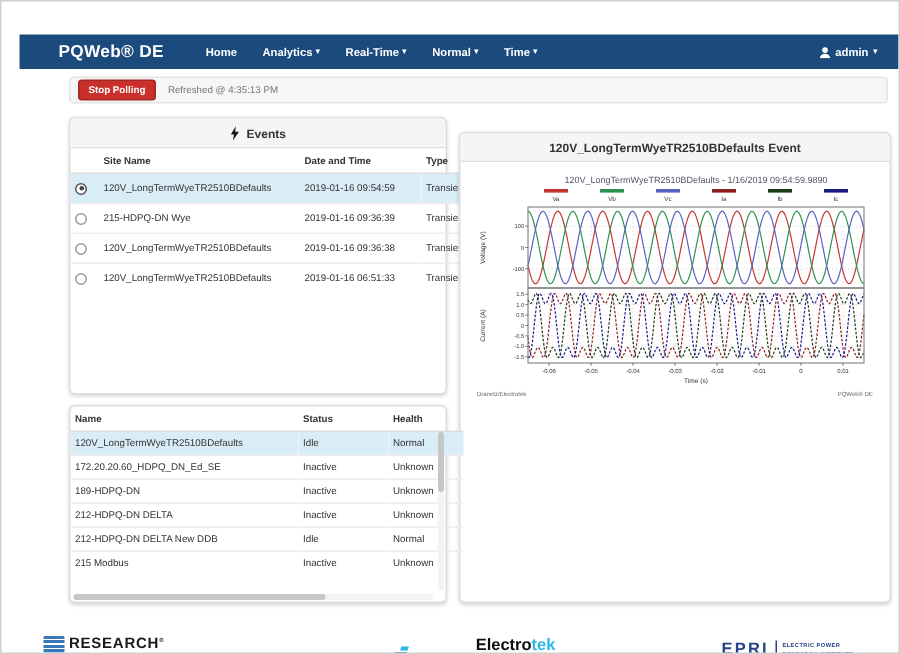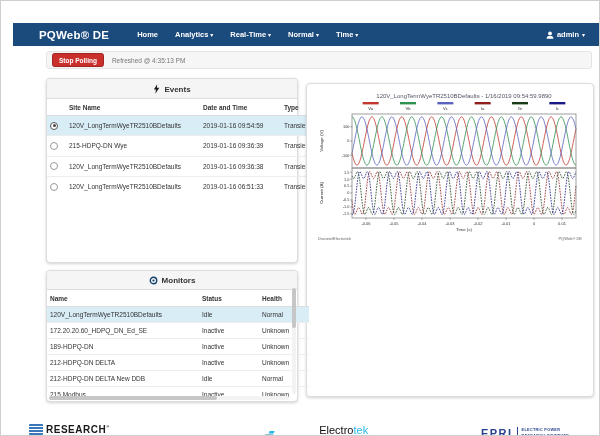--- a/index.html
+++ b/index.html
@@ -20,21 +20,21 @@
   .nav-user .caret{font-size:6px;}
 
   
   .toolbar{margin:5px 0 0 33px;width:546px;height:18px;background:#f6f6f6;border:1px solid #e4e4e4;
     border-radius:3px;display:flex;align-items:center;padding:0 5px;box-sizing:border-box;}
   .btn-stop{background:#c9302c;border:1px solid #a02622;color:#fff;font-size:6.5px;font-weight:bold;
     padding:2.5px 6px;border-radius:2.5px;font-family:inherit;cursor:pointer;}
   .refreshed{font-size:6.5px;color:#777;margin-left:8px;}
 
   
-  .main{display:flex;gap:8px;margin:9px 0 0 33px;width:546px;align-items:center;}
+  .main{display:flex;gap:8px;margin:9px 0 0 33px;width:546px;align-items:flex-end;}
   .left-col{width:252px;display:flex;flex-direction:column;gap:7px;}
   .right-col{flex:1;}
   .panel{background:#fff;border:1px solid #ddd;border-radius:4px;box-shadow:0 1px 3px rgba(0,0,0,.18);box-sizing:border-box;}
   .panel-header{background:#f5f5f5;border-bottom:1px solid #ddd;border-radius:4px 4px 0 0;text-align:center;
     font-size:8px;font-weight:bold;color:#333;padding:5px 0 4px;display:flex;justify-content:center;align-items:center;gap:4px;}
   .events-panel{height:185px;}
   .monitors-panel{height:132px;position:relative;}
   .event-detail-panel{height:314px;}
 
   table{width:100%;border-collapse:collapse;font-size:6.5px;color:#333;table-layout:fixed;}
@@ -67,21 +67,21 @@
   .footer{display:flex;align-items:center;margin:13px 30px 0 16px;justify-content:space-between;height:36px;}
   .dz{display:flex;flex-direction:column;}
   .dz-row{display:flex;align-items:center;gap:3px;}
   .dz-icon{width:14px;height:11px;border-radius:1px;
     background:linear-gradient(#3a77b8 0 2px,#fff 2px 3px,#3a77b8 3px 5px,#fff 5px 6px,#3a77b8 6px 8px,#fff 8px 9px,#3a77b8 9px 11px);}
   .dz-name{font-size:10px;font-weight:800;color:#1a1a1a;letter-spacing:.5px;}
   .dz-reg{font-size:4px;vertical-align:top;color:#1a1a1a;}
   .dz-tagline{font-size:3.5px;color:#2e6db4;letter-spacing:.2px;border-top:1px solid #2e6db4;margin-top:1px;padding-top:1px;white-space:nowrap;}
   .et{display:flex;align-items:flex-end;gap:3px;}
   .et-text{display:flex;flex-direction:column;line-height:1;}
-  .et-name{font-size:11px;font-weight:400;color:#0d0d0d;padding-left:40px;}
+  .et-name{font-size:11px;font-weight:700;color:#0d0d0d;padding-left:40px;}
   .et-tek{color:#29b8e8;}
   .et-concepts{font-size:4.5px;letter-spacing:2.5px;color:#3a3a3a;margin-top:1.5px;}
   .epri{display:flex;align-items:center;gap:4px;color:#27418c;}
   .epri-name{font-size:11px;font-weight:800;letter-spacing:1.5px;}
   .epri-div{width:1px;height:13px;background:#27418c;}
   .epri-sub{font-size:3.8px;line-height:1.6;letter-spacing:.3px;font-weight:bold;}
 </style>
 </head>
 <body>
 
@@ -167,27 +167,20 @@
                 <td><span class="radio"></span></td>
                 <td>120V_LongTermWyeTR2510BDefaults</td>
                 <td>2019-01-16 06:51:33</td>
                 <td>Transient</td>
               </tr>
             </tbody>
         </table>
       </section>
 
       <section class="panel monitors-panel">
-        <div class="panel-header">
-          <svg width="9" height="9" viewBox="0 0 9 9">
-            <circle cx="4.5" cy="4.5" r="3.2" fill="none" stroke="#123f6b" stroke-width="1.4"></circle>
-            <circle cx="4.5" cy="4.5" r="1.1" fill="#123f6b"></circle>
-          </svg>
-          <span>Monitors</span>
-        </div>
         <table class="monitors-table">
           <thead>
             <tr>
               <th>Name</th>
               <th>Status</th>
               <th>Health</th>
             </tr>
           </thead>
           <tbody id="monitors-body">
               <tr class="selected">
@@ -226,20 +219,23 @@
             <div class="thumb"></div>
           </div>
         <div class="hscroll">
             <div class="thumb"></div>
           </div>
       </section>
 
     </div>
 
     <section class="panel event-detail-panel right-col">
+      <div class="panel-header">
+        <span>120V_LongTermWyeTR2510BDefaults Event</span>
+      </div>
       <div class="chart-body">
         <svg id="chart-svg" width="268" height="152" viewBox="0 0 268 152">
             <text x="148" y="8" text-anchor="middle" font-size="6" fill="#556">120V_LongTermWyeTR2510BDefaults - 1/16/2019 09:54:59.9890</text>
             <rect x="46.66666666666667" y="12" width="16" height="2.4" fill="#c2382f"></rect>
             <text x="54.66666666666667" y="20" text-anchor="middle" font-size="4.2" fill="#333">Va</text>
             <rect x="84" y="12" width="16" height="2.4" fill="#2f9150"></rect>
             <text x="92" y="20" text-anchor="middle" font-size="4.2" fill="#333">Vb</text>
             <rect x="121.33333333333331" y="12" width="16" height="2.4" fill="#5a62c0"></rect>
             <text x="129.33333333333331" y="20" text-anchor="middle" font-size="4.2" fill="#333">Vc</text>
             <rect x="158.66666666666666" y="12" width="16" height="2.4" fill="#8f1f1f"></rect>

